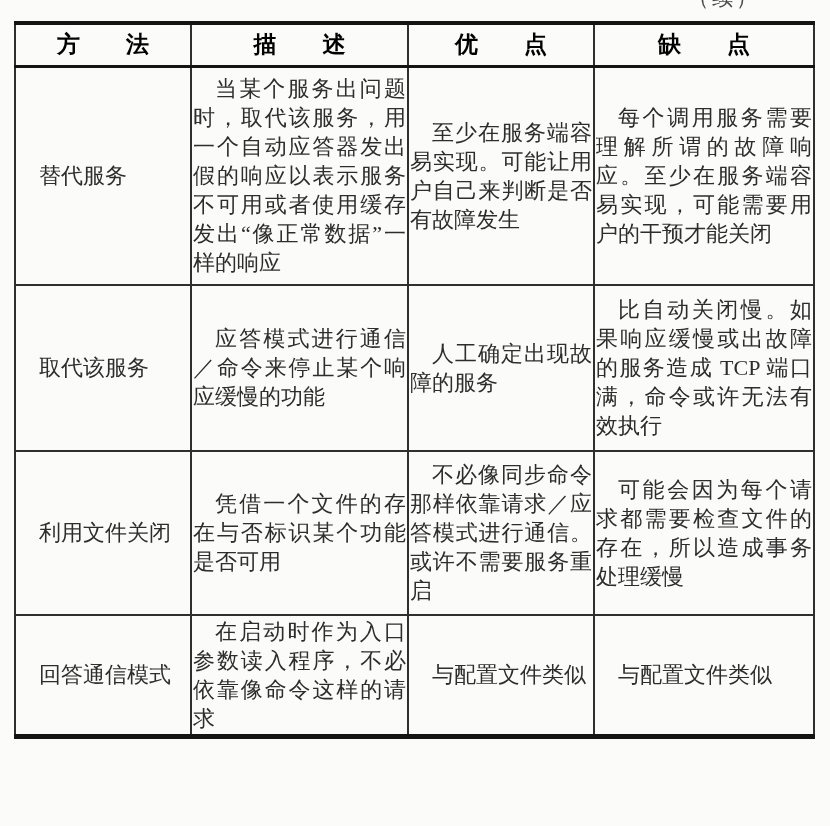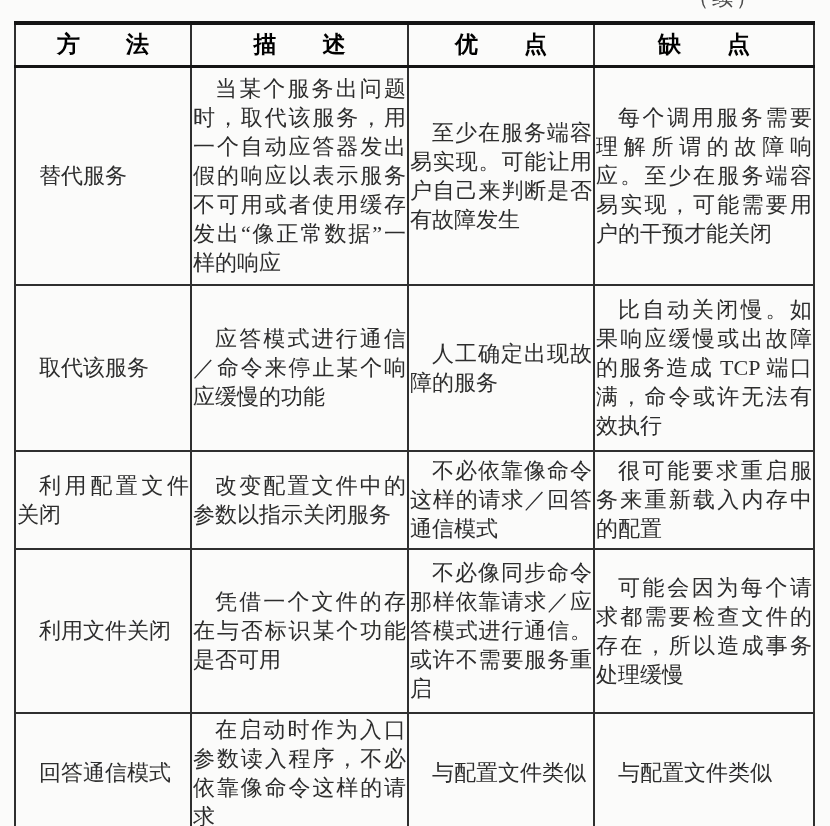--- a/index.html
+++ b/index.html
@@ -97,26 +97,20 @@
         <td>当某个服务出问题时，取代该服务，用一个自动应答器发出假的响应以表示服务不可用或者使用缓存发出“像正常数据”一样的响应</td>
         <td>至少在服务端容易实现。可能让用户自己来判断是否有故障发生</td>
         <td>每个调用服务需要理解所谓的故障响应。至少在服务端容易实现，可能需要用户的干预才能关闭</td>
       </tr>
       <tr class="r1">
         <td>取代该服务</td>
         <td>应答模式进行通信／命令来停止某个响应缓慢的功能</td>
         <td>人工确定出现故障的服务</td>
         <td>比自动关闭慢。如果响应缓慢或出故障的服务造成 TCP 端口满，命令或许无法有效执行</td>
       </tr>
-      <tr class="r2">
-        <td>利用配置文件关闭</td>
-        <td>改变配置文件中的参数以指示关闭服务</td>
-        <td>不必依靠像命令这样的请求／回答通信模式</td>
-        <td>很可能要求重启服务来重新载入内存中的配置</td>
-      </tr>
       <tr class="r3">
         <td>利用文件关闭</td>
         <td>凭借一个文件的存在与否标识某个功能是否可用</td>
         <td>不必像同步命令那样依靠请求／应答模式进行通信。或许不需要服务重启</td>
         <td>可能会因为每个请求都需要检查文件的存在，所以造成事务处理缓慢</td>
       </tr>
       <tr class="r4">
         <td>回答通信模式</td>
         <td>在启动时作为入口参数读入程序，不必依靠像命令这样的请求</td>
         <td>与配置文件类似</td>

